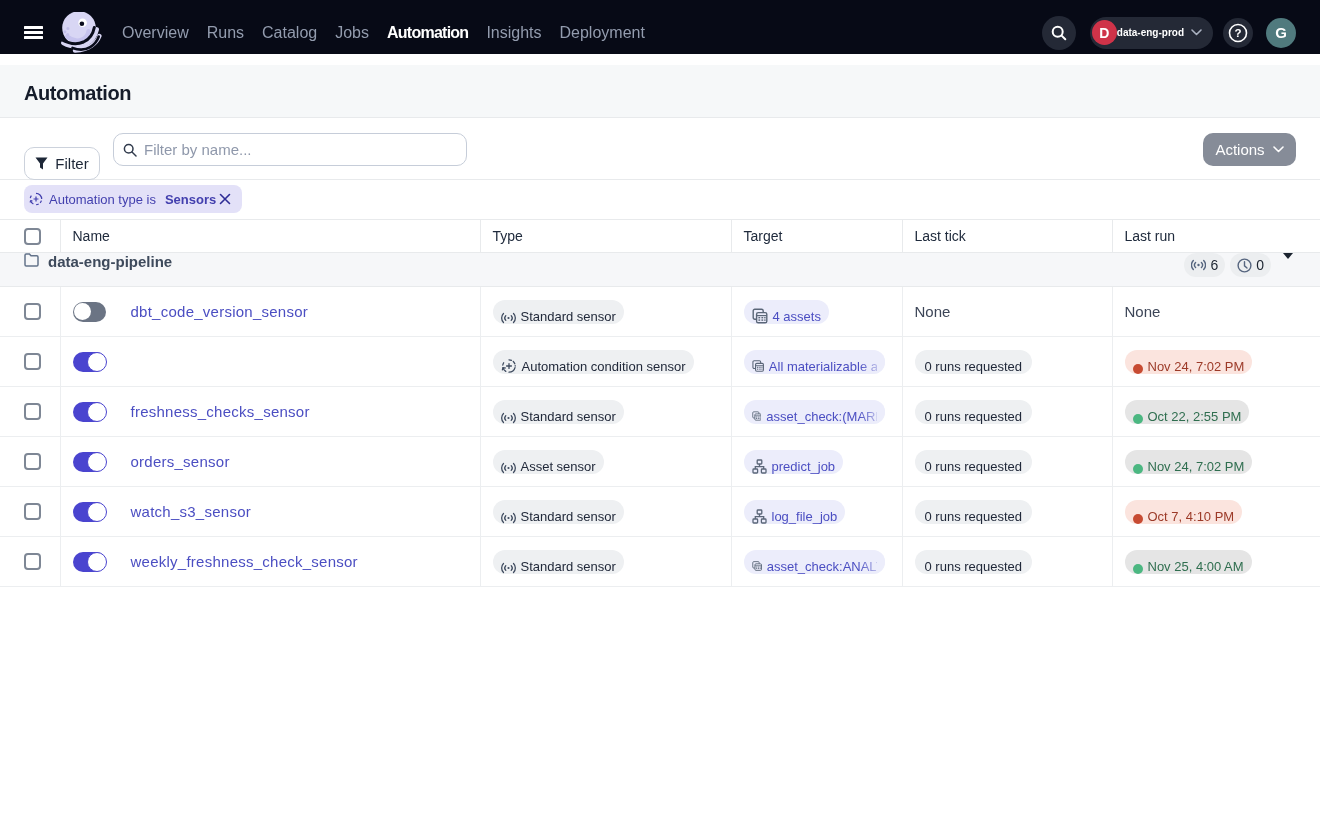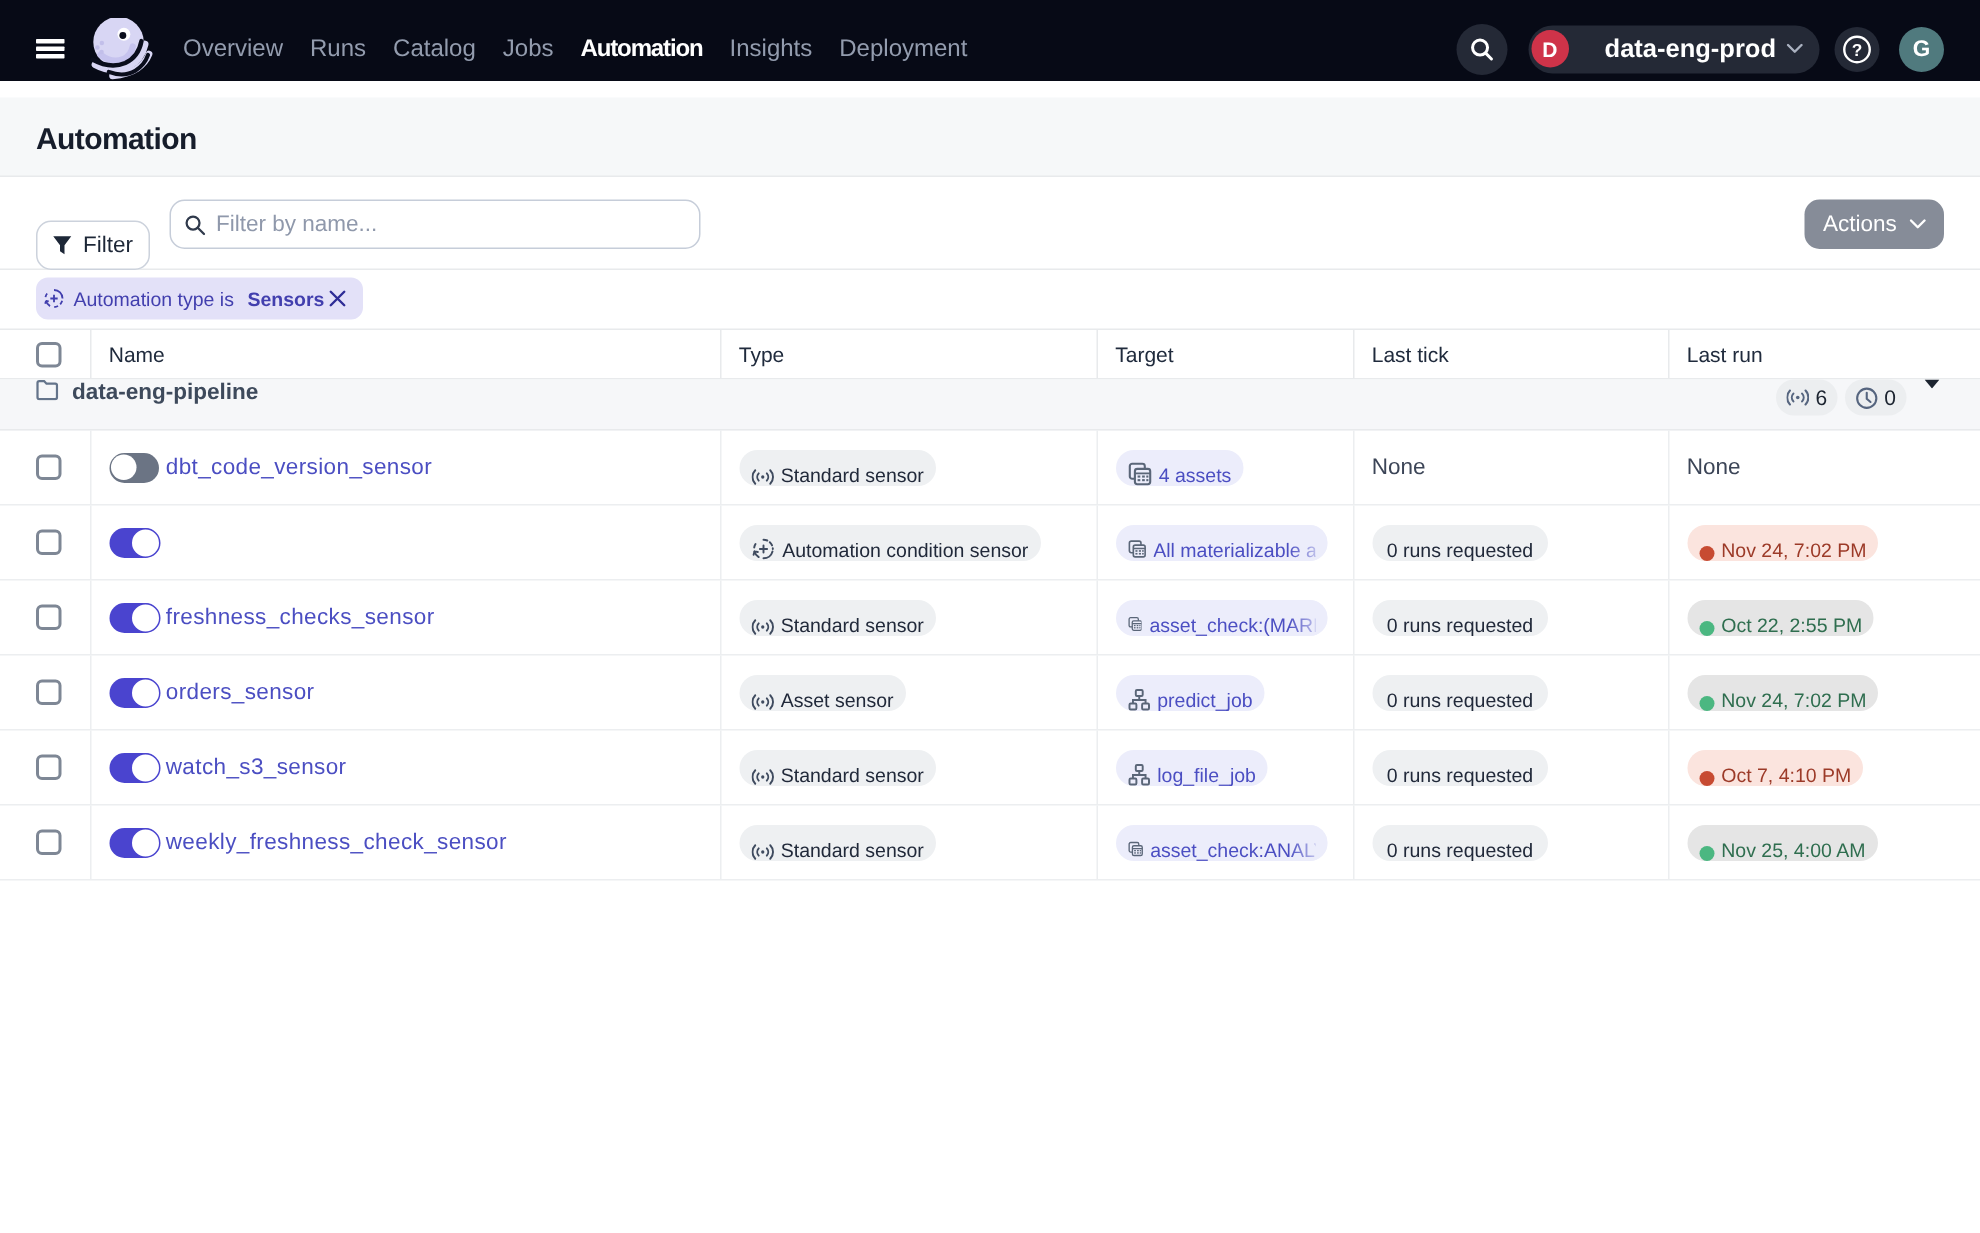--- a/index.html
+++ b/index.html
@@ -9,21 +9,21 @@
 .burger div { height:3px; background:#fff; border-radius:0.5px; }
 .logo { position:absolute; left:60px; top:12px; }
 .navlinks { position:absolute; left:122px; top:0; height:65px; display:flex; align-items:center; gap:18px; }
 .navlinks a { color:#939cae; font-size:16px; text-decoration:none; }
 .navlinks a.active { color:#fff; font-weight:700; letter-spacing:-0.75px; }
 .nav-right { position:absolute; right:0; top:0; height:65px; display:flex; align-items:center; }
 .circ.big { width:34px; height:34px; }
 .circ { width:30px; height:30px; border-radius:50%; background:#242936; display:flex; align-items:center; justify-content:center; }
 .wspill { height:32px; background:#242936; border-radius:16px; display:flex; align-items:center; padding:0 11px 0 2px; margin:0 10px 0 14px; }
 .wsava { width:25px; height:25px; border-radius:50%; background:#cf3349; color:#fff; font-size:14px; font-weight:700; display:flex; align-items:center; justify-content:center; }
-.wsname { color:#fff; font-size:17px; font-weight:600; margin:0 7px 0 24px; }
+.wsname { color:#fff; font-size:10px; font-weight:600; margin:0 7px 0 0; }
 .gava { width:30px; height:30px; border-radius:50%; background:#507a7e; color:#fff; font-size:15px; font-weight:600; display:flex; align-items:center; justify-content:center; margin:0 24px 0 13px; }
 
 .titlebar { position:absolute; left:0; top:65px; width:1320px; height:53px; background:#f6f8f9; border-bottom:1px solid #e8eaec; display:flex; align-items:center; }
 .titlebar h1 { font-size:20px; font-weight:700; color:#161d2b; margin-left:24px; letter-spacing:-0.4px; position:relative; top:2px; }
 
 .filterrow { position:absolute; left:0; top:118px; width:1320px; height:62px; border-bottom:1px solid #e8eaec; }
 .btn-filter { position:absolute; left:24px; top:29px; width:76px; height:33px; border:1px solid #ccd2dc; border-radius:10px; background:#fff; display:flex; align-items:center; justify-content:center; gap:7px; font-size:15px; color:#1d2737; }
 .search { position:absolute; left:113px; top:15px; width:354px; height:33px; border:1px solid #c6cdd9; border-radius:10px; background:#fff; display:flex; align-items:center; padding-left:9px; gap:7px;text-align:right; }
 .search span { color:#8f98ab; font-size:15px; }
 .btn-actions { position:absolute; right:24px; top:15px; width:93px; height:33px; background:#868c98; border-radius:10px; color:#fff; font-size:15px; display:flex; align-items:center; justify-content:center; gap:8px; }
@@ -42,21 +42,21 @@
 .c3 { width:171px; }
 .c4 { width:210px; }
 .c5 { width:207.5px; }
 .cb { width:17px; height:17px; border:2px solid #7e8795; border-radius:4px; background:#fff; }
 .grow { display:flex; align-items:flex-start; height:34px; background:#f6f7f9; border-bottom:1px solid #e8eaec; }
 .gname { font-size:15px; font-weight:700; color:#3e4a5c; margin-left:9px; }
 .gbadge { height:24px; background:#eceef0; border-radius:12px; display:flex; align-items:center; padding:0 7px; gap:4px; font-size:14px; color:#1c2430; }
 .drow { display:flex; height:50px; border-bottom:1px solid #eceef0; }
 .drow > div { display:flex; align-items:center; border-right:1px solid #eceef0; padding-left:12px; }
 .drow > div:last-child { border-right:none; }
-.name { color:#4b4ec2; font-size:15px; letter-spacing:0.25px; margin-left:5px; }
+.name { color:#4b4ec2; font-size:15px; letter-spacing:0.25px; margin-left:25px; }
 .tog { width:33px; height:20px; border-radius:10px; position:relative; flex:none; }
 .tog.on { background:#4a44cf; }
 .tog.off { background:#6b7484; }
 .tog .knob { position:absolute; top:1.5px; width:17px; height:17px; background:#fff; border-radius:50%; }
 .tog.on .knob { top:0; width:20px; height:20px; border:1.5px solid #4a44cf; box-sizing:border-box; }
 .tog.on .knob { right:-1.5px; }
 .tog.off .knob { left:1.5px; }
 .chip { height:24px; border-radius:12px; display:flex; align-items:flex-end; padding:0 8px; gap:5px; font-size:13px; flex:none; }
 .chip.grey { background:#eef0f2; color:#21293a; }
 .chip.lav { background:#ecedfb; color:#4b4ec2; }

